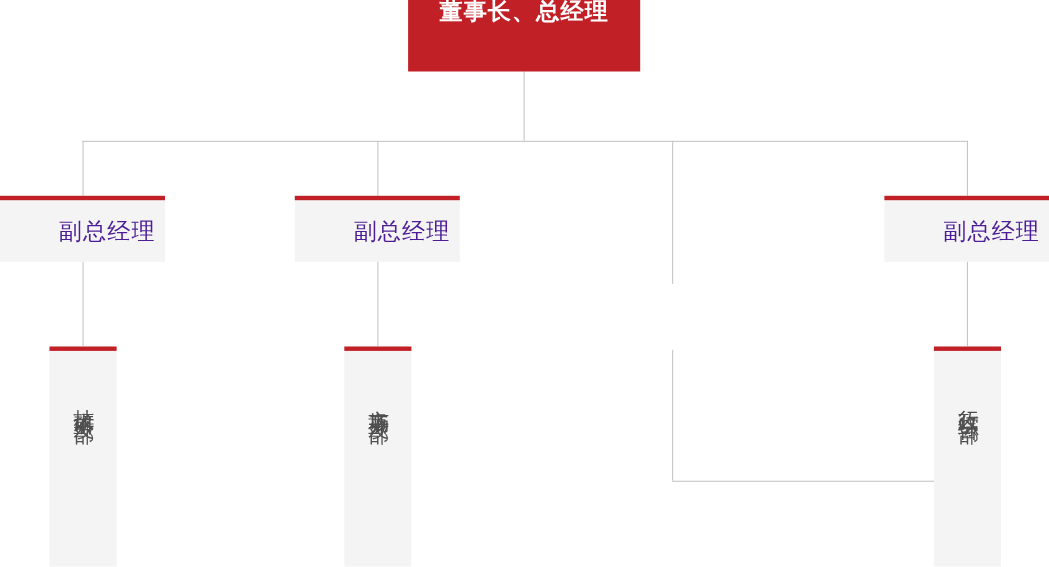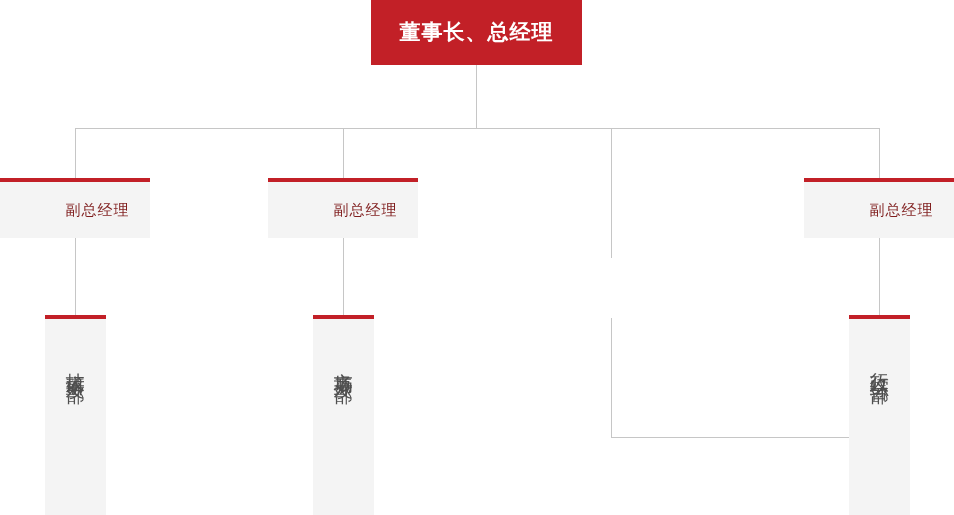--- a/index.html
+++ b/index.html
@@ -31,21 +31,20 @@
 
   
   .node-root {
     position: absolute;
     left: 371px;
     top: 0px;
     width: 211px;
     height: 65px;
     background: #c22027;
     display: flex;
-    align-items: center;
     justify-content: center;
     box-sizing: border-box;
   }
   .node-root .label {
     color: #ffffff;
     font-size: 21px;
     font-weight: bold;
     letter-spacing: 1px;
     line-height: 1;
     white-space: nowrap;
@@ -57,22 +56,22 @@
     width: 150px;
     height: 60px;
     background: #f4f4f4;
     border-top: 4px solid #c22027;
     box-sizing: border-box;
     display: flex;
     align-items: center;
     justify-content: center;
   }
   .node-mid .label {
-    color: #7f1d1d;
-    font-size: 15px;
+    color: #4c1d95;
+    font-size: 21px;
     letter-spacing: 1px;
     line-height: 1;
     white-space: nowrap;
     margin-left: 45px;
   }
 
   
   .node-dept {
     position: absolute;
     width: 61px;

